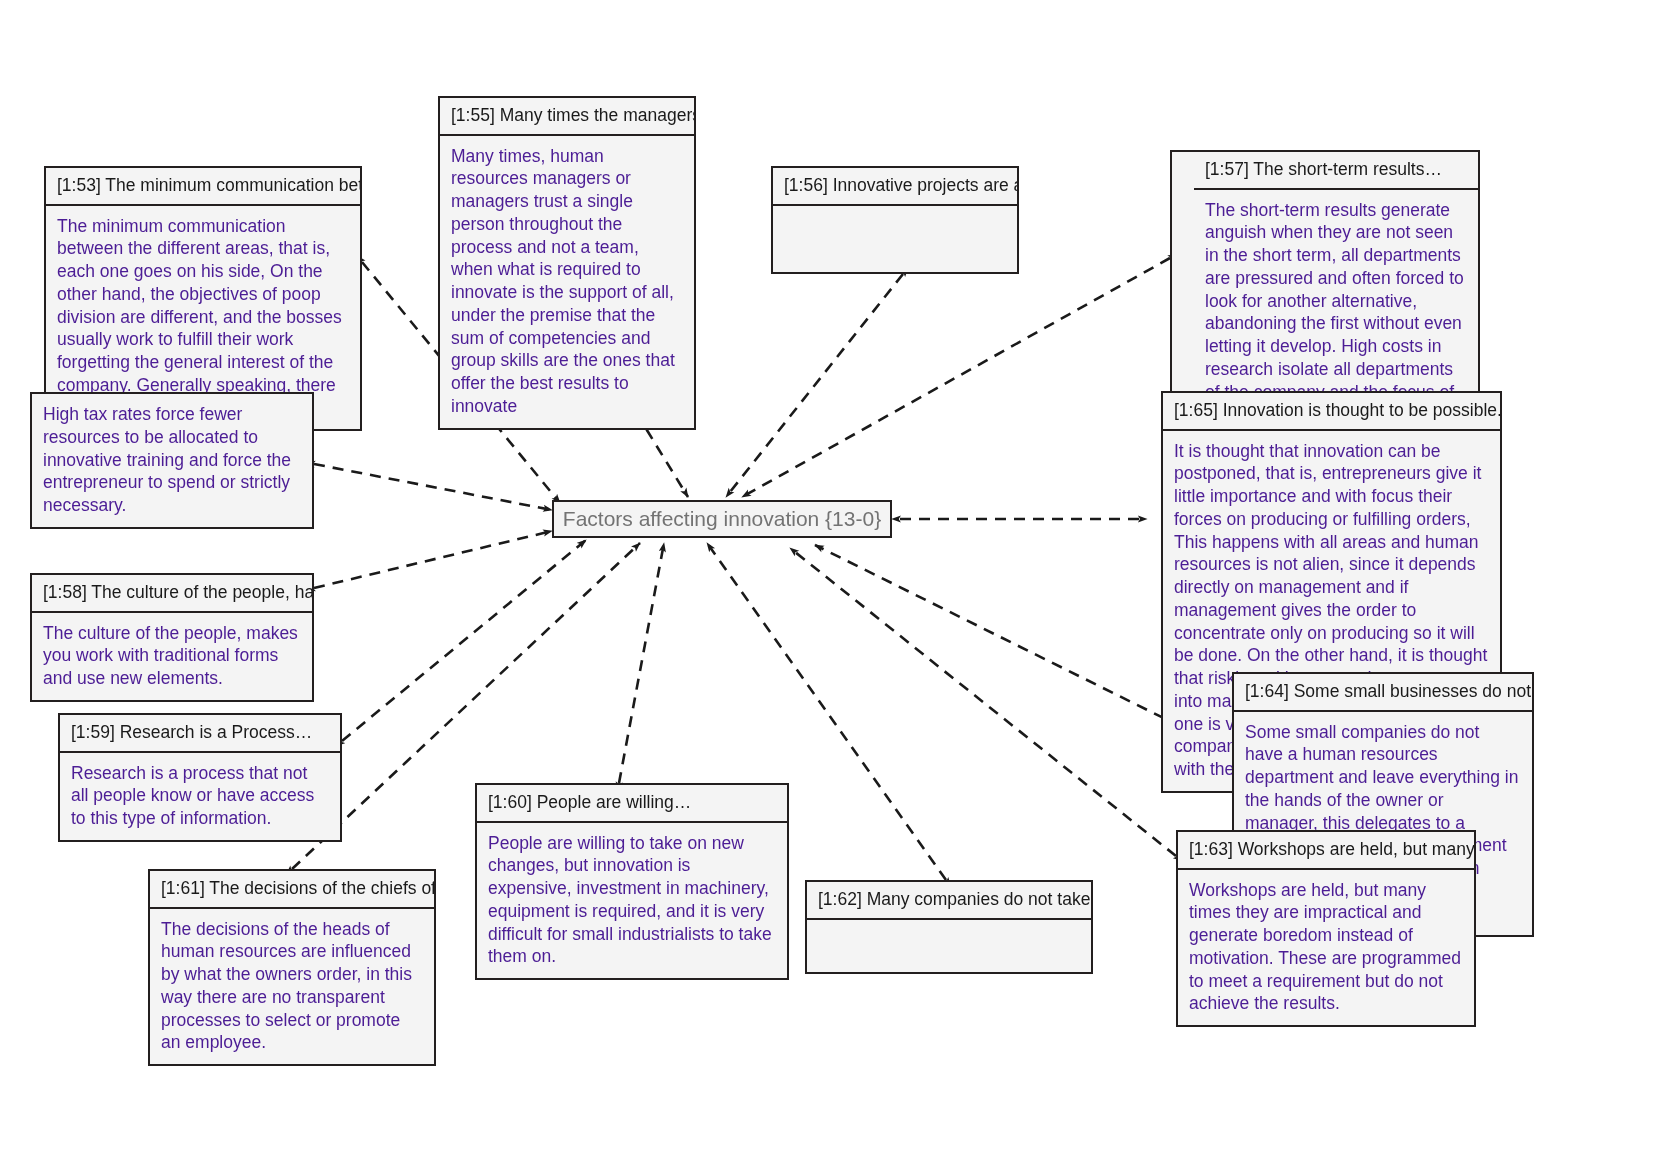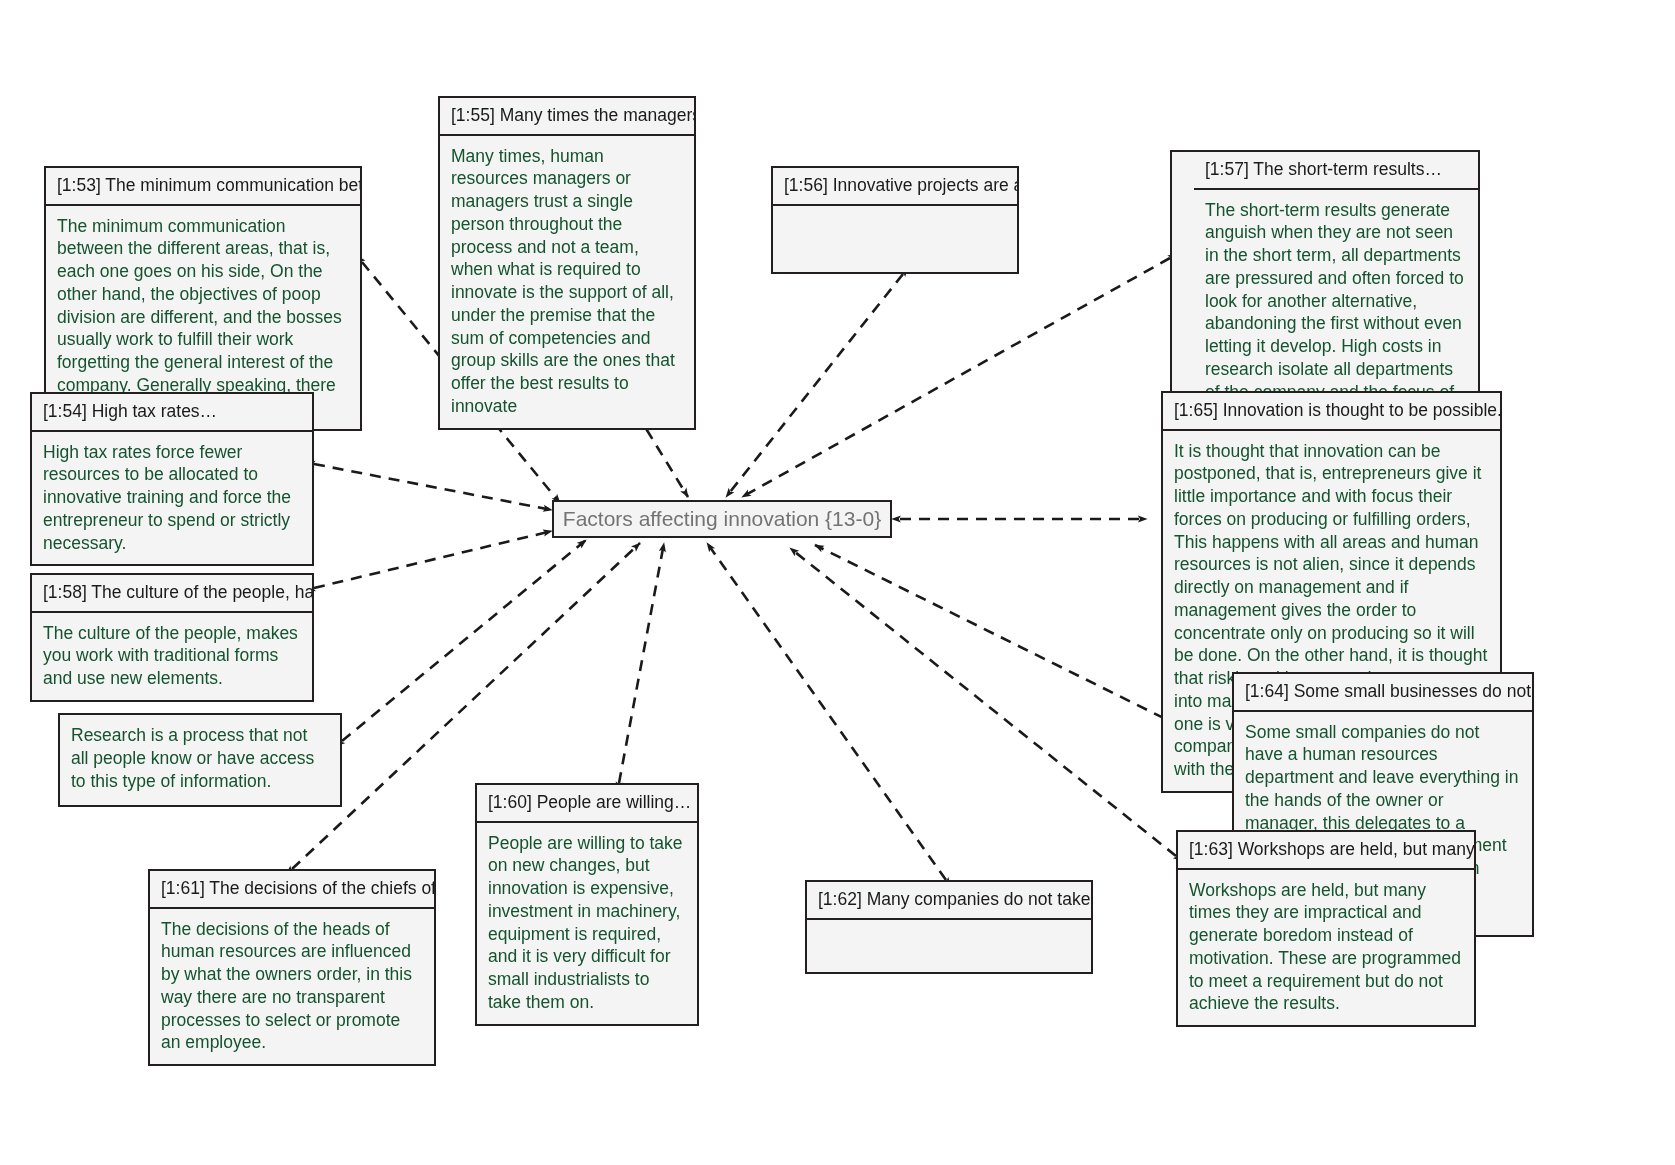--- a/index.html
+++ b/index.html
@@ -37,21 +37,21 @@
     border-bottom:2.5px solid #231f1f;
     background:#f4f4f4;
     white-space:nowrap;
     overflow:hidden;
   }
   .node-body{
     box-sizing:border-box;
     padding:9px 11px 10px 11px;
     font-size:17.5px;
     line-height:1.30;
-    color:#14532d;
+    color:#4c1d95;
     background:#f4f4f4;
   }
   .center-node{
     position:absolute;
     box-sizing:border-box;
     border:2.5px solid #231f1f;
     background:#f4f4f4;
     z-index:6;
     display:flex;
     align-items:center;
@@ -106,39 +106,39 @@
         <div class="node-body">Many times, human resources managers or managers trust a single person throughout the process and not a team, when what is required to innovate is the support of all, under the premise that the sum of competencies and group skills are the ones that offer the best results to innovate</div>
       </div>
       <div class="node" style="left: 771px; top: 166px; width: 248px; min-height: 108px;">
         <div class="node-title">[1:56] Innovative projects are abando…</div>
       </div>
       <div class="node" style="left: 1170px; top: 150px; width: 310px; min-height: 172px; padding-left: 22px;">
         <div class="node-title">[1:57] The short-term results…</div>
         <div class="node-body">The short-term results generate anguish when they are not seen in the short term, all departments are pressured and often forced to look for another alternative, abandoning the first without even letting it develop. High costs in research isolate all departments of the company and the focus of the strategy is lost.</div>
       </div>
       <div class="node" style="left: 30px; top: 392px; width: 284px; min-height: 110px;">
-        <div class="node-title">[1:54] High tax rates…</div>
         <div class="node-body">High tax rates force fewer resources to be allocated to innovative training and force the entrepreneur to spend or strictly necessary.</div>
       </div>
       <div class="node" style="left: 1139px; top: 391px; width: 341px; min-height: 228px; margin-left: 22px;">
         <div class="node-title">[1:65] Innovation is thought to be possible.</div>
         <div class="node-body">It is thought that innovation can be postponed, that is, entrepreneurs give it little importance and with focus their forces on producing or fulfilling orders, This happens with all areas and human resources is not alien, since it depends directly on management and if management gives the order to concentrate only on producing so it will be done. On the other hand, it is thought that risking with new products to venture into markets as difficult as the current one is very risky and expensive for the company, Therefore it is better to stay with the little but safe.</div>
       </div>
       <div class="node" style="left: 30px; top: 573px; width: 284px; min-height: 94px;">
         <div class="node-title">[1:58] The culture of the people, has…</div>
         <div class="node-body">The culture of the people, makes you work with traditional forms and use new elements.</div>
       </div>
       <div class="node" style="left: 58px; top: 713px; width: 284px; min-height: 94px;">
+        <div class="node-title">[1:59] Research is a Process…</div>
         <div class="node-body">Research is a process that not all people know or have access to this type of information.</div>
       </div>
       <div class="node" style="left: 1232px; top: 672px; width: 302px; min-height: 142px;">
         <div class="node-title">[1:64] Some small businesses do not…</div>
         <div class="node-body">Some small companies do not have a human resources department and leave everything in the hands of the owner or manager, this delegates to a payroll assistant the management of personnel, therefore human management strategies are unknown.</div>
       </div>
-      <div class="node" style="left: 475px; top: 783px; width: 224px; min-height: 126px;">
+      <div class="node" style="left: 475px; top: 783px; width: 314px; min-height: 126px;">
         <div class="node-title">[1:60] People are willing…</div>
         <div class="node-body">People are willing to take on new changes, but innovation is expensive, investment in machinery, equipment is required, and it is very difficult for small industrialists to take them on.</div>
       </div>
       <div class="node" style="left: 1176px; top: 830px; width: 300px; min-height: 110px;">
         <div class="node-title">[1:63] Workshops are held, but many…</div>
         <div class="node-body">Workshops are held, but many times they are impractical and generate boredom instead of motivation. These are programmed to meet a requirement but do not achieve the results.</div>
       </div>
       <div class="node" style="left: 148px; top: 869px; width: 288px; min-height: 128px;">
         <div class="node-title">[1:61] The decisions of the chiefs of…</div>
         <div class="node-body">The decisions of the heads of human resources are influenced by what the owners order, in this way there are no transparent processes to select or promote an employee.</div>

